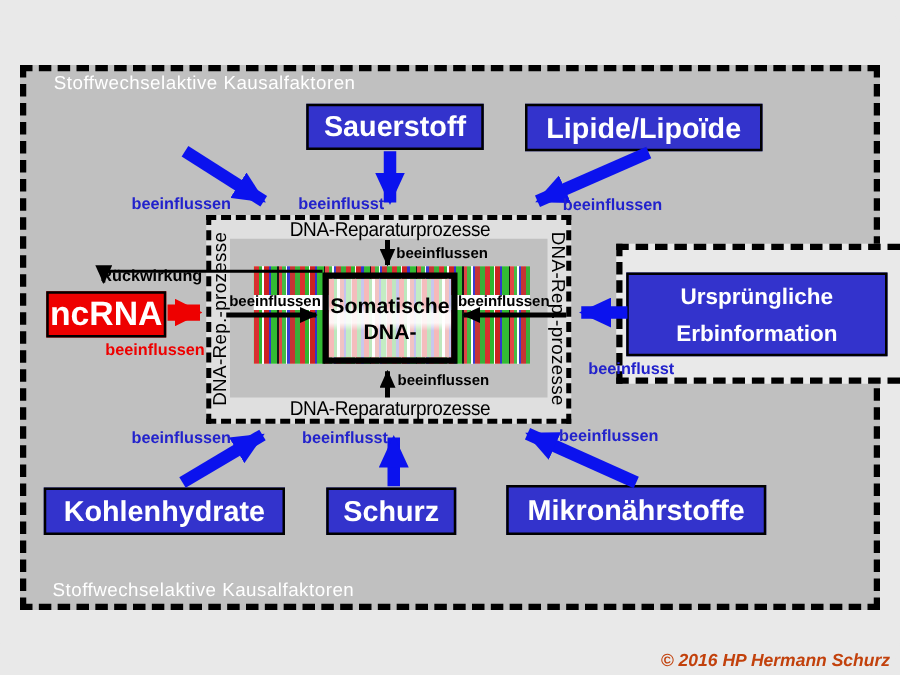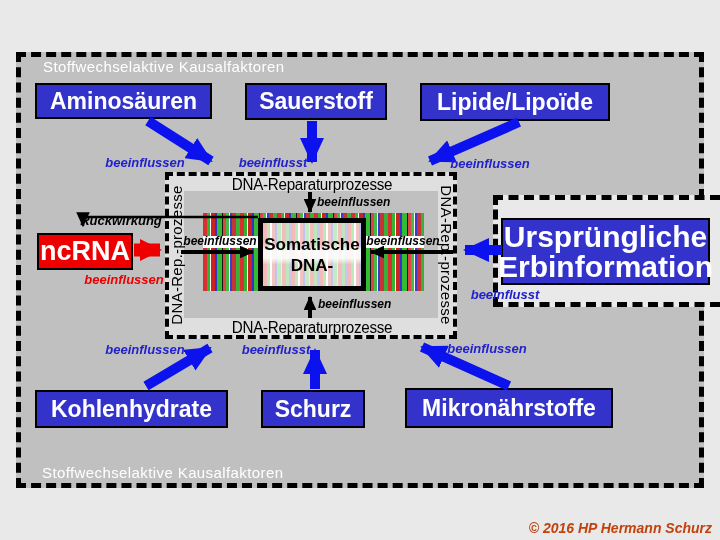--- a/index.html
+++ b/index.html
@@ -20,21 +20,21 @@
   #box-lipide{left:420px;top:83px;width:190px;height:38px;}
   #box-kohlen{left:35px;top:390px;width:193px;height:38px;}
   #box-wasser{left:261px;top:390px;width:104px;height:38px;}
   #box-mikro{left:405px;top:388px;width:208px;height:40px;}
   
   #box-ncrna{left:37px;top:233px;width:96px;height:37px;background:#ee0000;font-size:27px;}
   
   .erb-cut{position:absolute;left:493px;top:195px;width:227px;height:112px;box-sizing:border-box;
            border:5px dashed #000;border-right:none;background:#e9e9e9;z-index:2;}
   #box-erb{left:501px;top:218px;width:209px;height:67px;flex-direction:column;
-           font-size:30px;line-height:30px;z-index:3;}
+           font-size:18px;line-height:30px;z-index:3;}
   
   .repair-box{position:absolute;left:165px;top:172px;width:292px;height:167px;box-sizing:border-box;
               border:4px dashed #000;background:#dfdfdf;z-index:1;}
   .repair-label{position:absolute;color:#000;font-size:16px;letter-spacing:-0.3px;white-space:nowrap;
                 transform:translateX(-50%) scaleX(0.95);z-index:4;}
   .repair-label.top{left:312px;top:176px;}
   .repair-label.bottom{left:312px;top:319px;}
   .vtext{position:absolute;color:#000;font-size:15px;letter-spacing:.3px;white-space:nowrap;z-index:4;}
   .vtext.left{left:176px;top:255px;transform:translate(-50%,-50%) rotate(-90deg);}
   .vtext.right{left:446px;top:255px;transform:translate(-50%,-50%) rotate(90deg);}
@@ -55,21 +55,21 @@
            background:
              linear-gradient(180deg,rgba(255,255,255,0) 34%,rgba(255,255,255,.85) 44%,
                              rgba(255,255,255,.85) 56%,rgba(255,255,255,0) 66%),
              repeating-linear-gradient(90deg,
                #f6b9b9 0 4px,#bce8bc 4px 7px,#ffffff 7px 9px,#f1c3c3 9px 12px,#c3c3f1 12px 14px,
                #c3ecc3 14px 18px,#ededed 18px 19px,#f4bdbd 19px 23px,#bfe6bf 23px 26px,#c7c7ee 26px 28px);}
   .mut-text{position:absolute;inset:0;display:flex;flex-direction:column;align-items:center;
             justify-content:center;color:#000;font-weight:bold;font-size:17px;line-height:21px;
             text-align:center;}
   
-  .lbl{position:absolute;font-weight:bold;font-size:13px;white-space:nowrap;z-index:6;font-style:italic;}
+  .lbl{position:absolute;font-weight:bold;font-size:13px;white-space:nowrap;z-index:6;}
   .lbl.blue{color:#2222cc;transform:translateX(-50%);}
   .lbl.red{color:#ee0000;transform:translateX(-50%);}
   .lbl.black{color:#000;transform:translateX(-50%);}
   .lbl.black.sm{font-size:12px;}
   .lbl.black.left-anchor{transform:none;}
   
   .arrows{position:absolute;left:0;top:0;width:720px;height:540px;z-index:5;pointer-events:none;}
   
   .copyright{position:absolute;right:8px;top:520px;color:#c2410c;font-weight:bold;font-style:italic;
              font-size:14px;white-space:nowrap;z-index:6;}
@@ -97,21 +97,20 @@
     <div class="stripes r2"></div>
   </div>
 
   <div class="mut-box">
     <div class="mut-text">
       <span>Somatische</span>
       <span>DNA-</span>
     </div>
   </div>
 
-  <div class="bluebox" id="box-amino">Aminosäuren</div>
   <div class="bluebox" id="box-sauer">Sauerstoff</div>
   <div class="bluebox" id="box-lipide">Lipide/Lipoïde</div>
   <div class="bluebox" id="box-kohlen">Kohlenhydrate</div>
   <div class="bluebox" id="box-wasser">Schurz</div>
   <div class="bluebox" id="box-ncrna">ncRNA</div>
   <div class="bluebox" id="box-mikro">Mikronährstoffe</div>
   <div class="bluebox" id="box-erb">
     <span>Ursprüngliche</span>
     <span>Erbinformation</span>
   </div>

